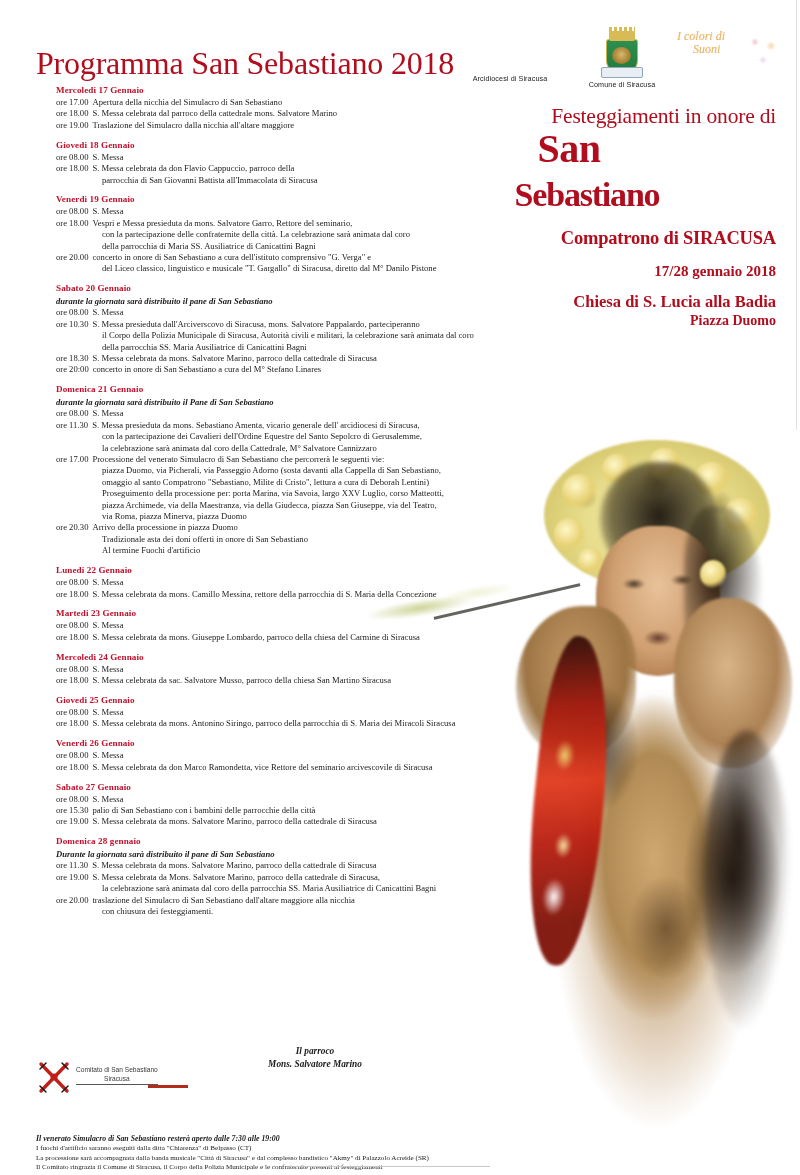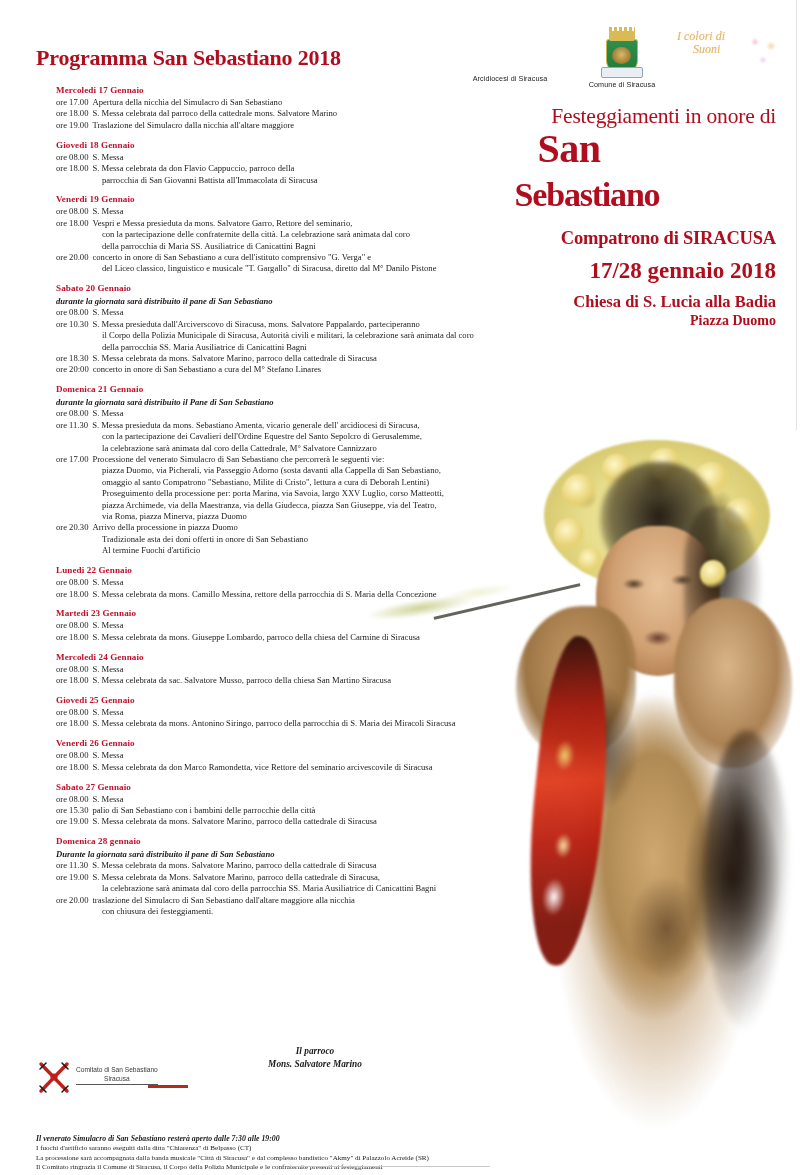--- a/index.html
+++ b/index.html
@@ -144,21 +144,21 @@
     border-radius:50%;
     background:
       radial-gradient(circle 6px at 12px 10px,#f2c7cf 0%,rgba(242,199,207,0) 70%),
       radial-gradient(circle 7px at 28px 14px,#f6d9b0 0%,rgba(246,217,176,0) 70%),
       radial-gradient(circle 6px at 20px 28px,#e9d5ef 0%,rgba(233,213,239,0) 70%);
   }
 
   
   .prog-title{
     position:absolute;left:36px;top:45px;
-    font-family:"Liberation Serif", serif;font-weight:bold;font-size:22px;
+    font-family:"Liberation Serif", serif;font-weight:normal;font-size:32px;
     color:#b00d1e;letter-spacing:-0.2px;white-space:nowrap;
   }
   .program{
     position:absolute;left:36px;top:84px;width:540px;
     font-size:8.6px;line-height:11.2px;color:#1b1b1b;margin-left:20px;
   }
   .day{margin-top:7.5px;}
   .day:first-child{margin-top:0;}
   .day-head{
     font-weight:bold;color:#c0102a;font-size:9.1px;line-height:13px;letter-spacing:.1px;
@@ -181,21 +181,21 @@
     text-align:center;padding-right:36px;
   }
   .hero-seb{
     font-weight:bold;font-size:34px;color:#b00d1e;line-height:52px;letter-spacing:-1.2px;
     text-align:center;white-space:nowrap;
   }
   .hero-sub{
     font-weight:bold;font-size:18.5px;color:#b00d1e;line-height:24px;margin-top:5px;letter-spacing:-.2px;
   }
   .hero-dates{
-    font-weight:bold;font-size:23px;color:#b00d1e;line-height:26px;margin-top:8px;
+    font-weight:bold;font-size:15px;color:#b00d1e;line-height:26px;margin-top:8px;
   }
   .hero-church{
     font-weight:bold;font-size:16.5px;color:#b00d1e;line-height:21px;margin-top:7px;
   }
   .hero-piazza{
     font-weight:bold;font-size:14px;color:#b00d1e;line-height:18px;
   }
 
   
   .sign{

